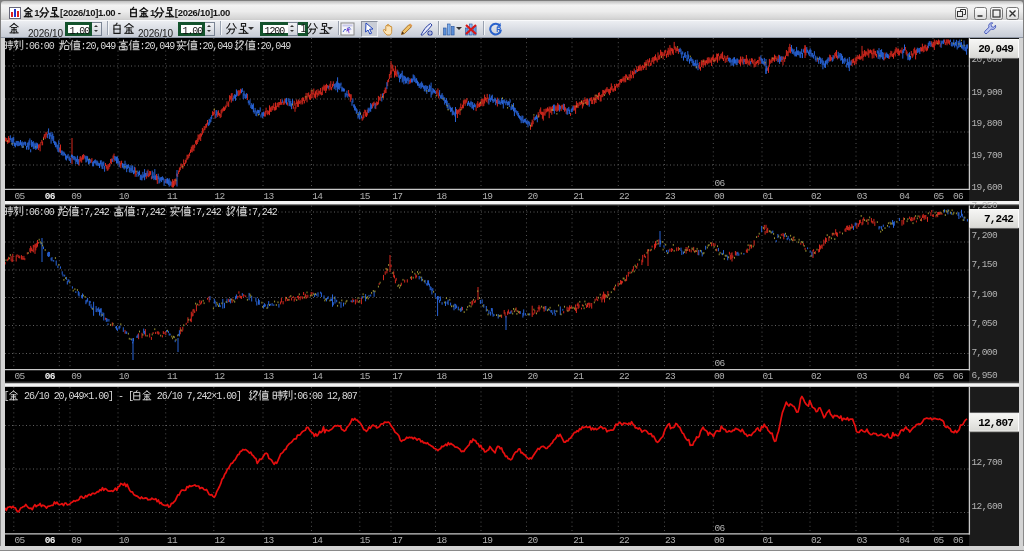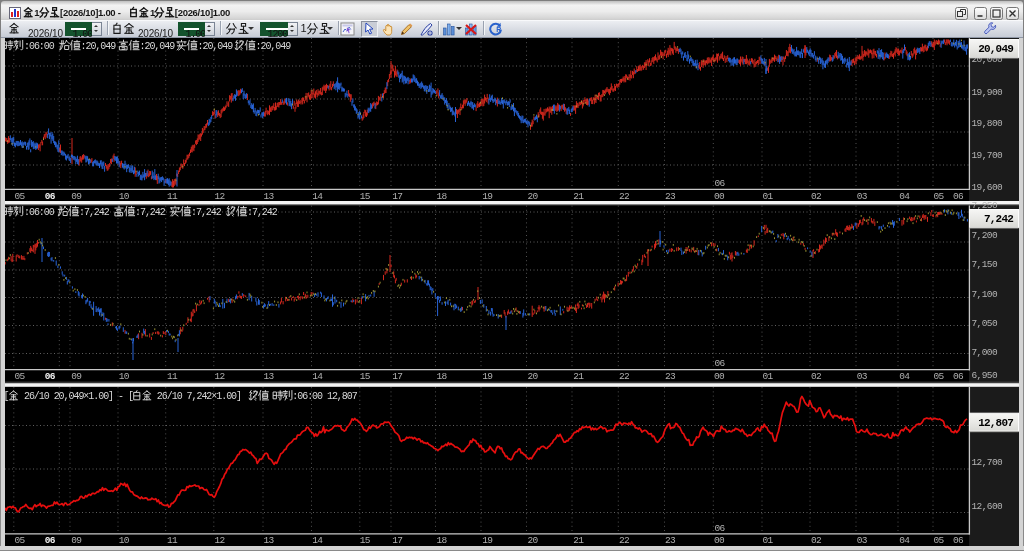--- a/index.html
+++ b/index.html
@@ -8,21 +8,21 @@
 #toolbar{position:absolute;left:1px;top:19.5px;width:1022px;height:18px;
  background:linear-gradient(#eceef2,#d2d6de 70%,#c7ccd6);border-bottom:1px solid #8f97a6;border-top:1px solid #f8f9fb}
 #borders .l{position:absolute;left:0;top:37.5px;width:4.5px;height:513.5px;background:#d4d4d4;border-left:1px solid #8a8a8a}
 #borders .r{position:absolute;left:1019px;top:37.5px;width:5px;height:513.5px;background:#d4d4d4;border-right:1px solid #8a8a8a}
 #borders .b{position:absolute;left:0;top:546px;width:1024px;height:5px;background:#d4d4d4;border-bottom:1px solid #8a8a8a}
 .ttl{font:bold 9.5px "Liberation Sans",sans-serif;fill:#151515;letter-spacing:-.3px}
 .wicon{position:absolute;left:7.5px;top:5.5px;width:12px;height:12px;background:#fff;border:1px solid #667;}
 .wicon i{position:absolute;bottom:1px;width:2px}
 .wbtn{position:absolute;top:5.5px;width:13px;height:13px;border:1px solid #777;border-radius:2.5px;
  background:linear-gradient(#fdfdfd,#dcdcdc);color:#333;font:bold 9px "Liberation Sans",sans-serif;text-align:center;line-height:11px}
-.fld{position:absolute;top:22px;width:27px;height:13.5px;background:#fff;border:6px solid #14532d;
+.fld{position:absolute;top:22px;width:27px;height:13.5px;background:#fff;border:3px solid #14532d;
  font:10px "Liberation Mono",monospace;letter-spacing:-1.1px;color:#111;padding:.5px 0 0 2px}
 .spin{position:absolute;top:22px;width:10px;height:13.5px;background:linear-gradient(#f2f3f6,#cdd2da);border:1px solid #7a8494;border-left:none}
 .spin .up{position:absolute;left:2px;top:2.4px;border-left:2.3px solid transparent;border-right:2.3px solid transparent;border-bottom:2.8px solid #333}
 .spin .dn{position:absolute;left:2px;bottom:2.4px;border-left:2.3px solid transparent;border-right:2.3px solid transparent;border-top:2.8px solid #333}
 .tsep{position:absolute;top:21px;width:1px;height:14px;background:#9aa2b0;box-shadow:1px 0 0 #f4f6f8}
 .tbl{position:absolute;top:28px;font:10px "Liberation Sans",sans-serif;letter-spacing:-.2px;color:#1a1a1a}
 .tbt{font:11px "Liberation Sans",sans-serif;fill:#1a1a1a}
 .dda{position:absolute;width:0;height:0;border-left:3.4px solid transparent;border-right:3.4px solid transparent;border-top:3.8px solid #333;top:27px}
 .ax{font:9.5px "Liberation Mono",monospace;fill:#b0b0b0;letter-spacing:-.7px}
 .axb{fill:#f2f2f2;font-weight:bold}
@@ -527,21 +527,21 @@
 <div class="fld" style="left:177.5px">1.00</div>
     <div class="spin" style="left:204.5px">
       <span class="up"></span>
       <span class="dn"></span>
     </div>
 <div class="tsep" style="left:106.5px"></div>
     <div class="tsep" style="left:219.5px"></div>
     <div class="tsep" style="left:337.5px"></div>
     <div class="tsep" style="left:438.0px"></div>
     <div class="tsep" style="left:482.5px"></div>
-<div class="fld" style="left:259.5px;width:36px">1200</div>
+<div class="fld" style="left:259.5px;width:48px">1200</div>
 <div class="spin" style="left:287.5px">
       <span class="up"></span>
       <span class="dn"></span>
     </div>
 <div class="dda" style="left:247.5px"></div>
 <div class="dda" style="left:327px"></div>
 <svg style="position:absolute;left:0;top:0" width="360" height="38">
       <g transform="translate(8.8 23.0) scale(1.050)" fill="none" stroke="#1a1a1a" stroke-width="1.05" stroke-linecap="square">
         <path d="M5 .6 1.2 3.6"></path>
         <path d="M5 .6 8.8 3.6"></path>

